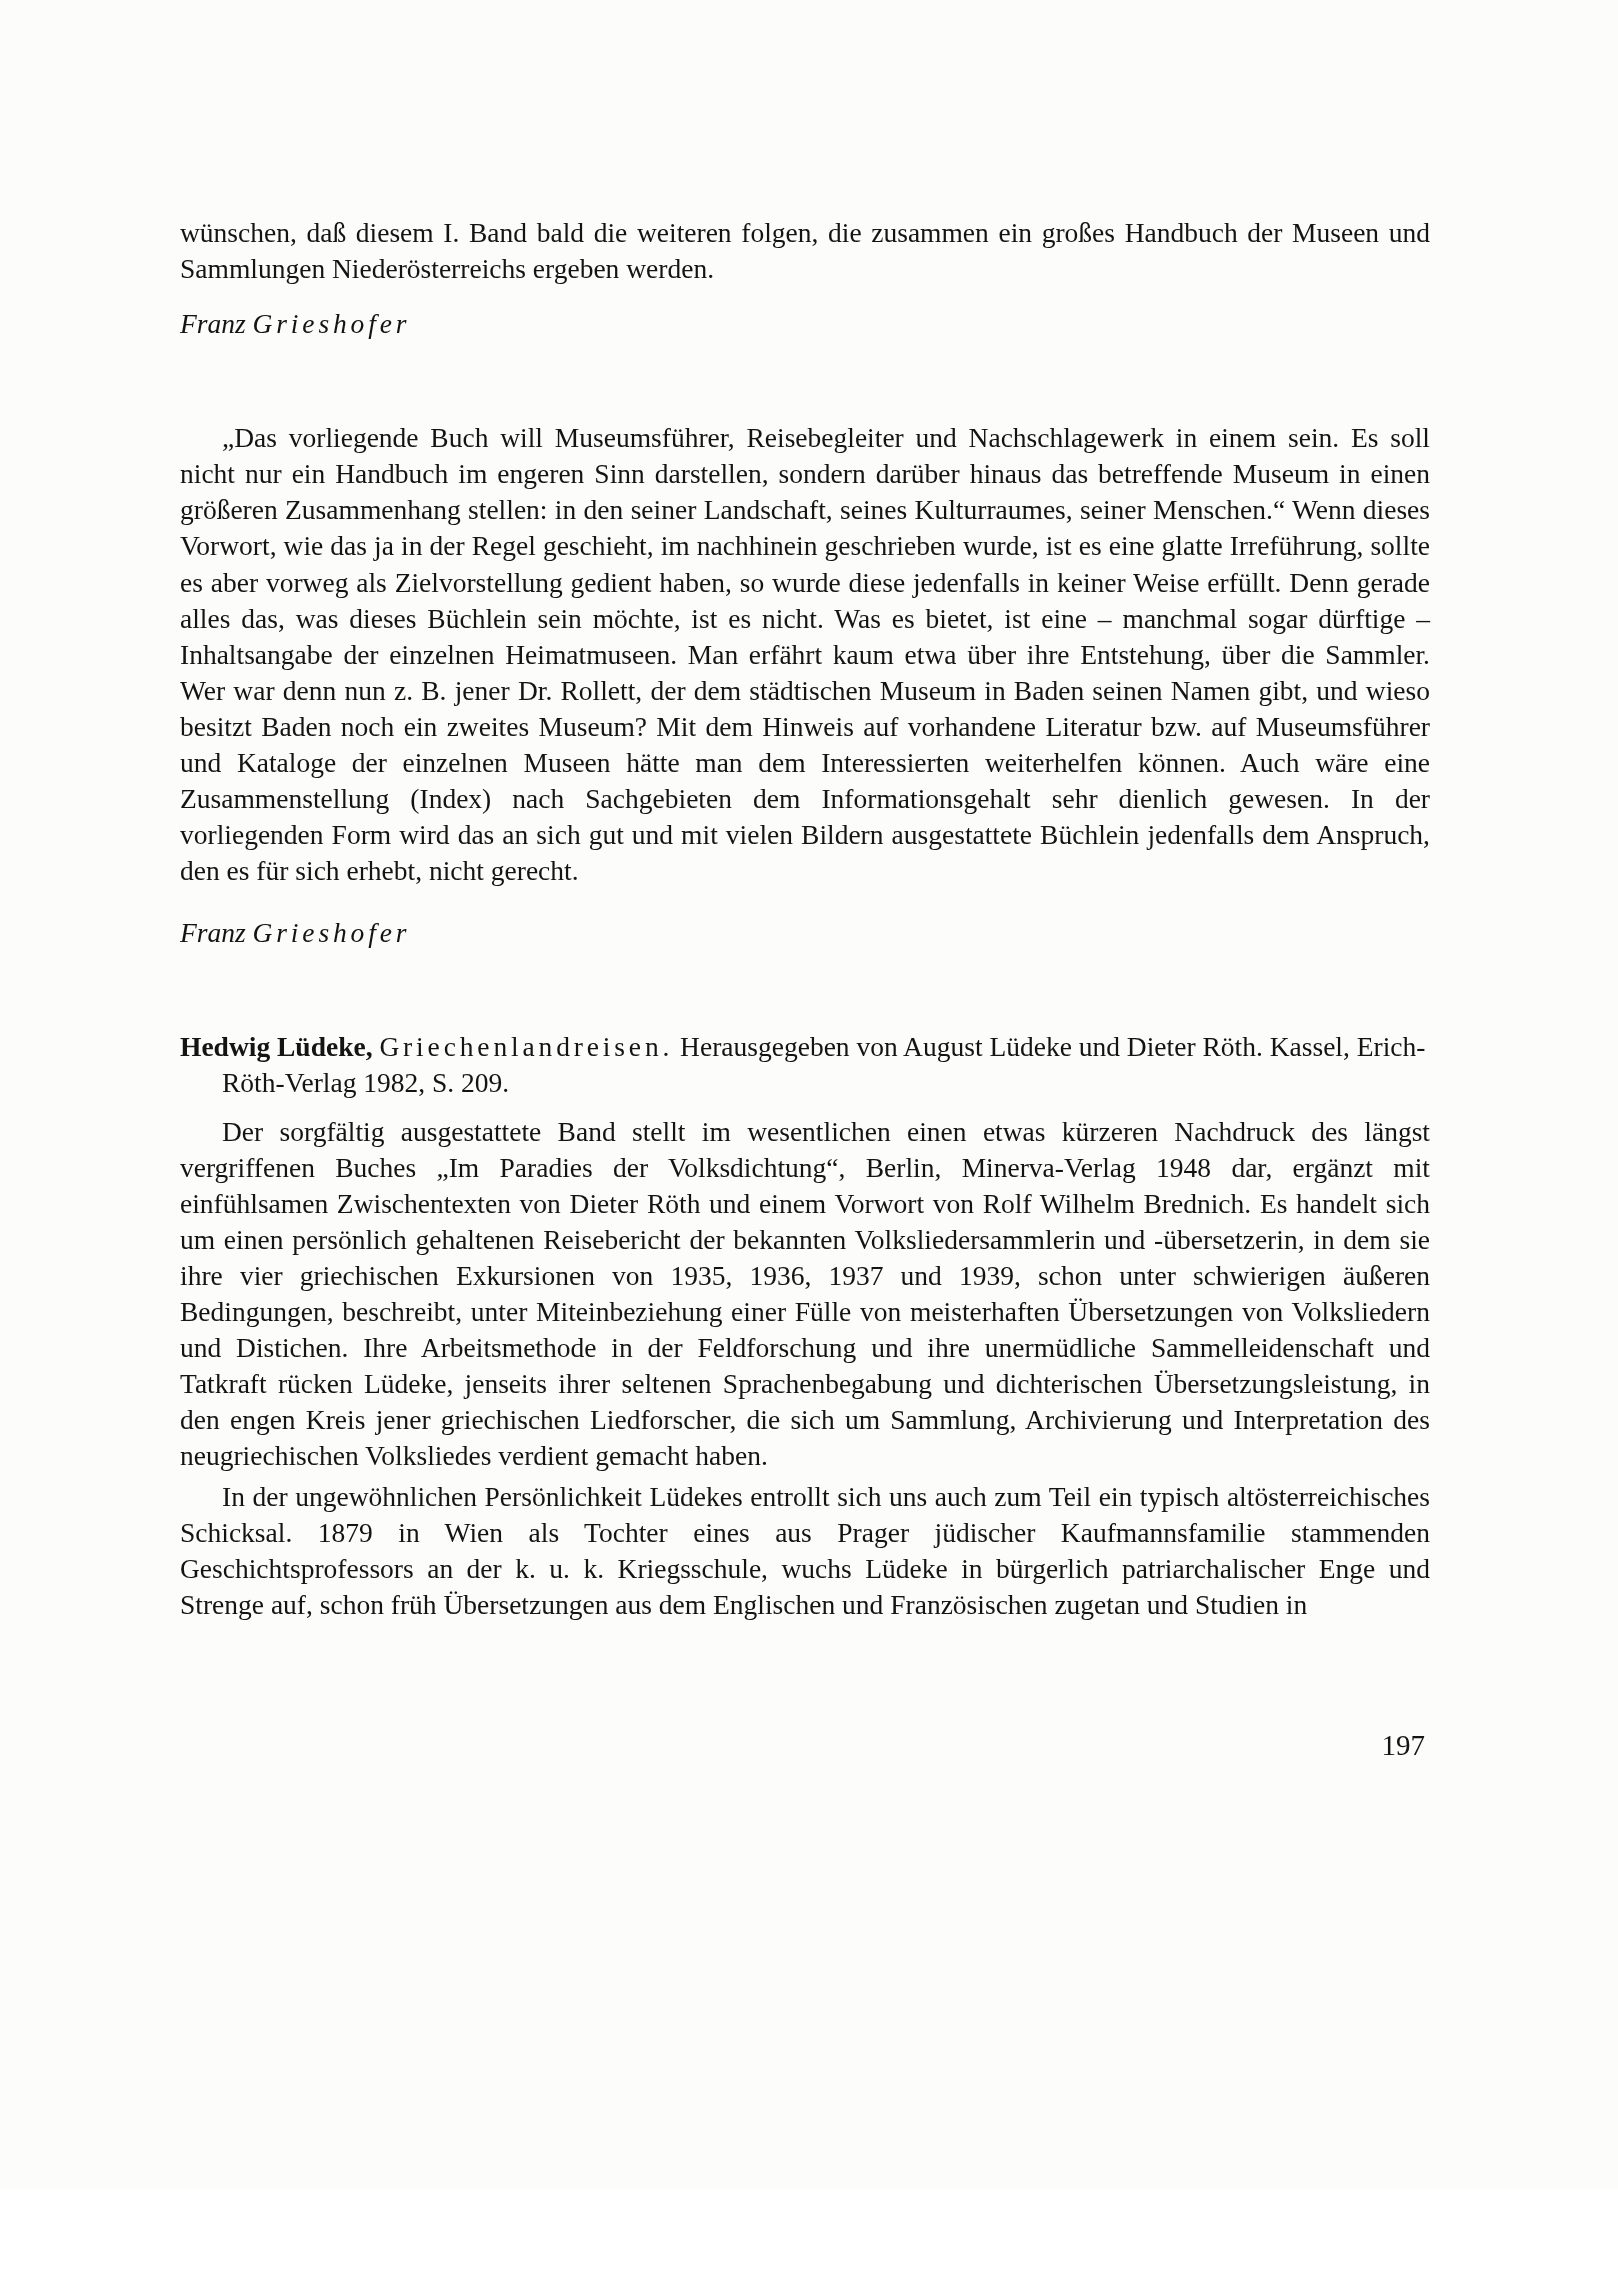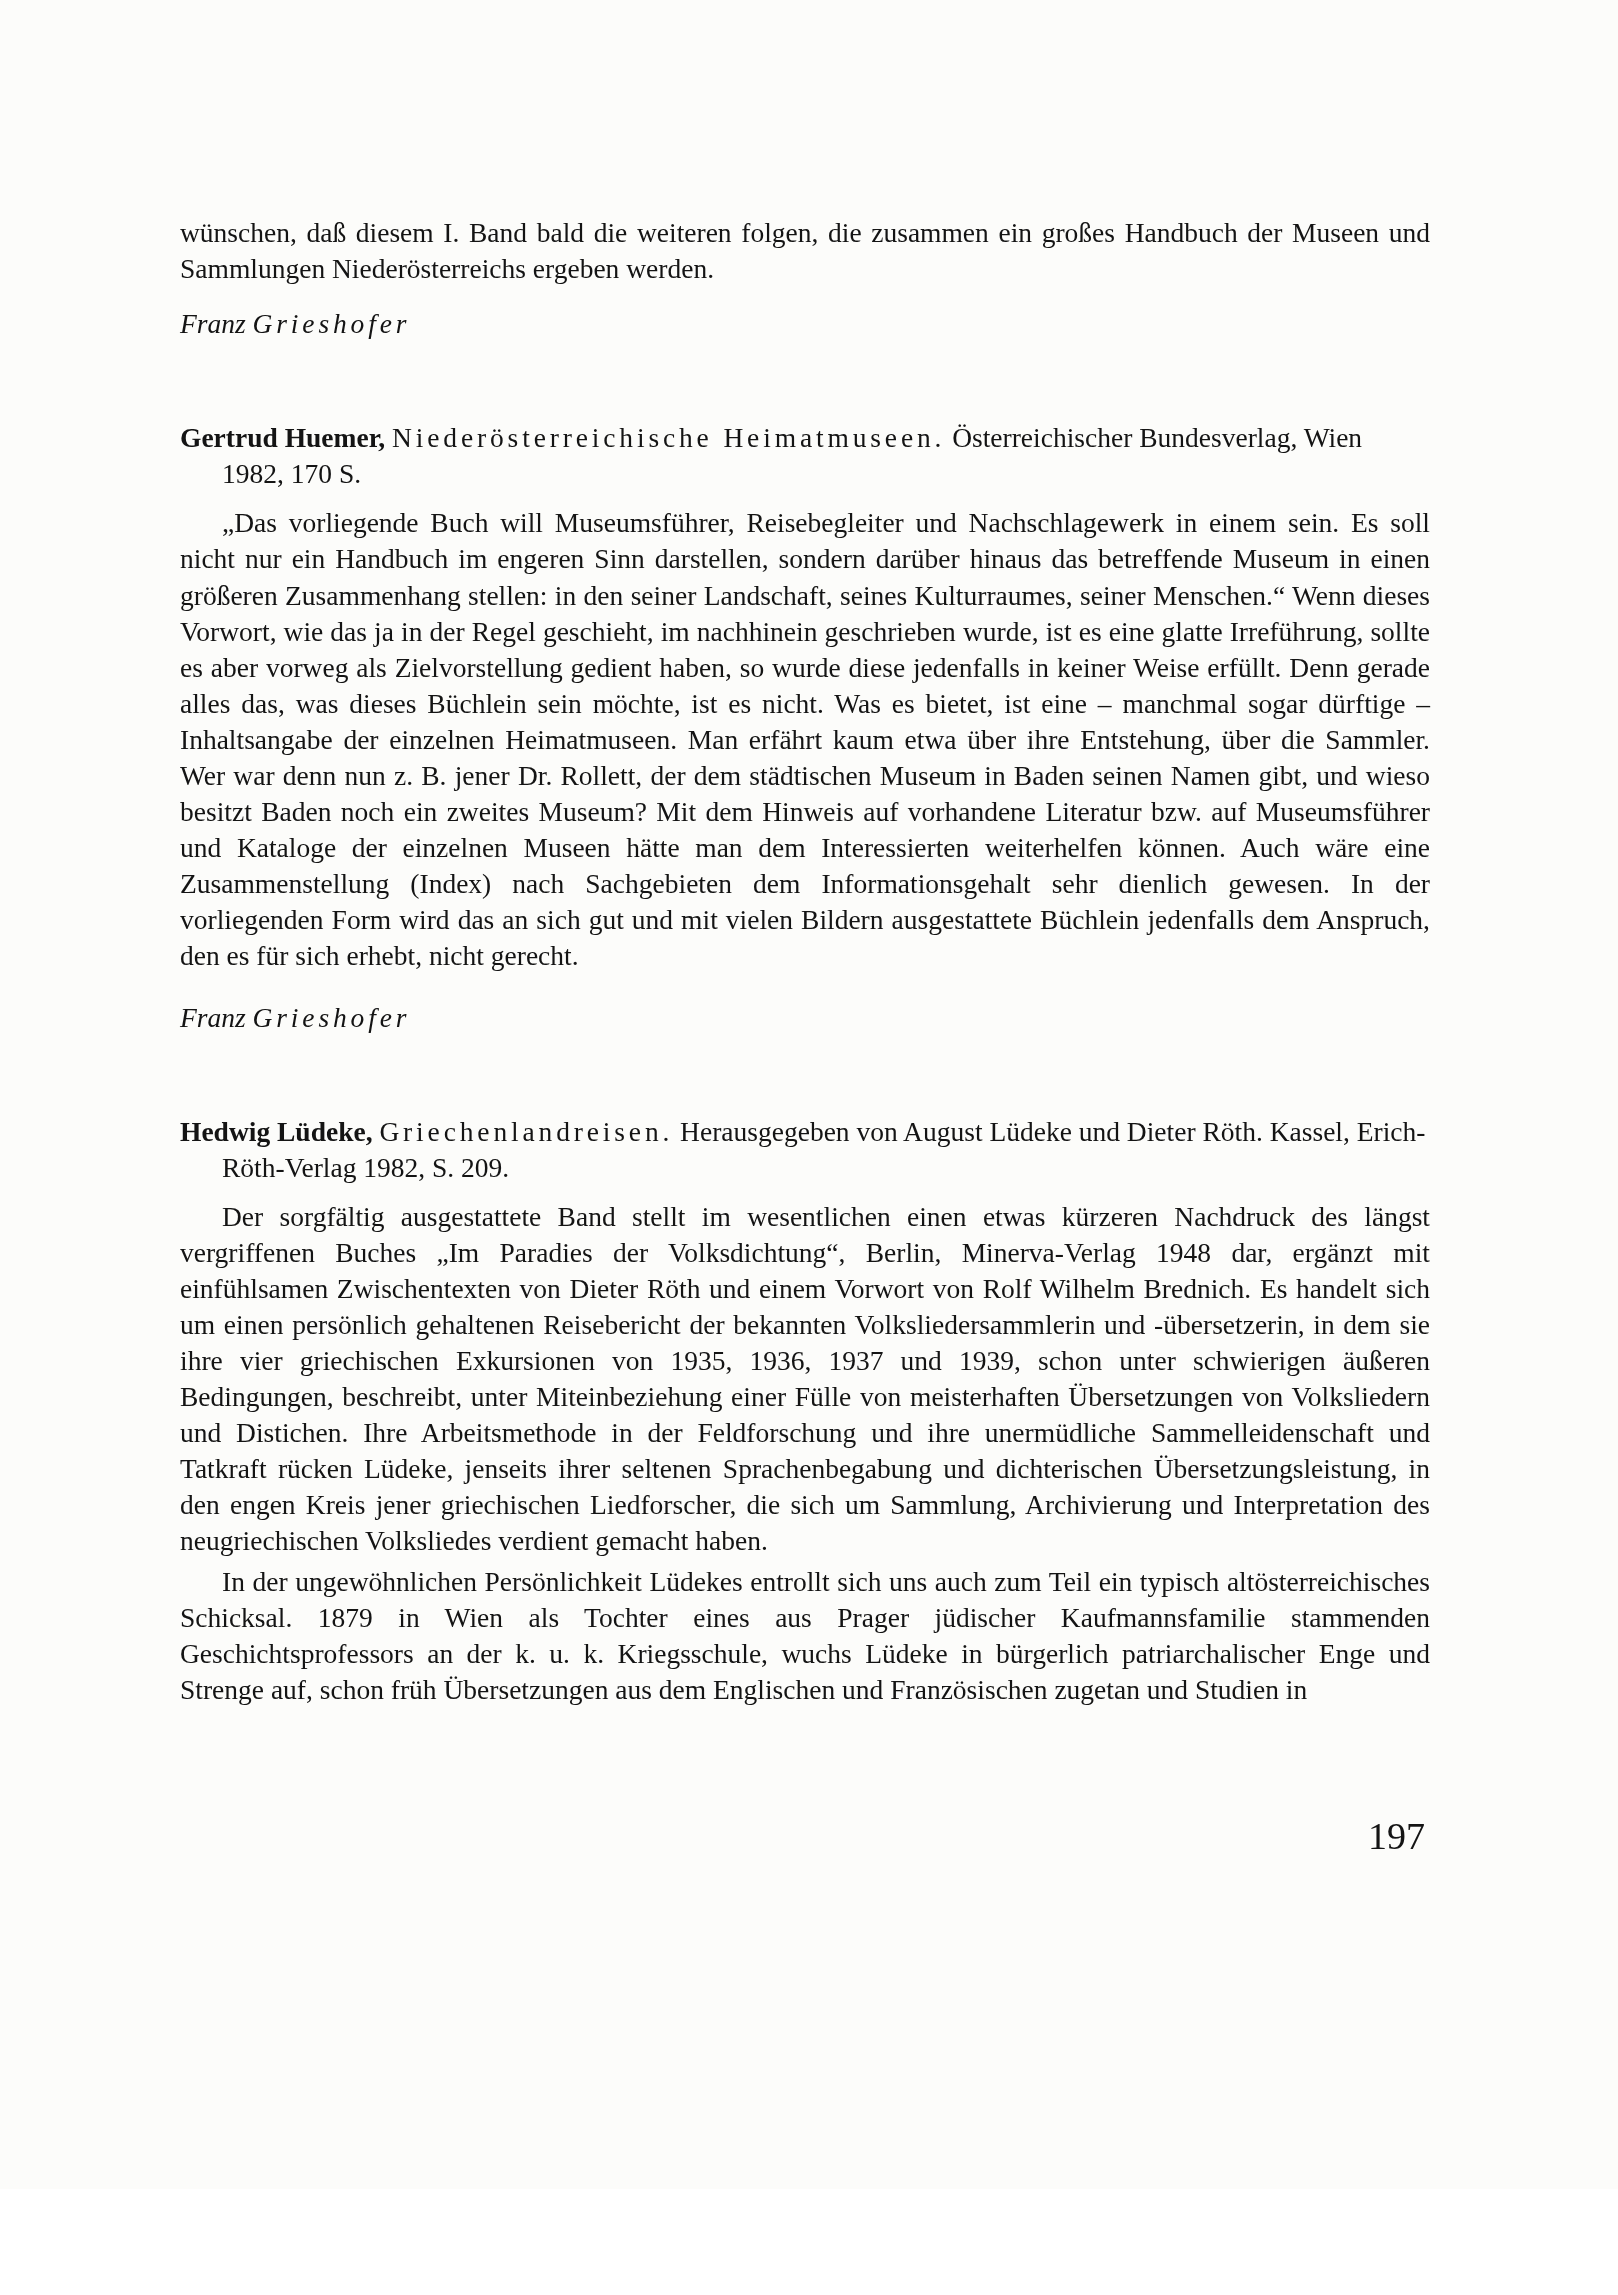--- a/index.html
+++ b/index.html
@@ -59,35 +59,34 @@
   .review-author {
     font-weight: bold;
   }
   .sig-gap {
     margin-top: 26px;
   }
   .page-number {
     text-align: right;
     margin-top: 104px;
     padding-right: 4.9px;
-    font-size: 38px;
+    font-size: 29px;
   }
 </style>
 </head>
 <body>
 
 <div class="page">
   <div class="content">
 
     <p class="body-par no-indent">wünschen, daß diesem I. Band bald die weiteren folgen, die zusammen ein großes Handbuch der Museen und Sammlungen Niederösterreichs ergeben werden.</p>
 
     <p class="signature"><span>Franz</span> <span class="sperr">Grieshofer</span></p>
 
     <section class="review-entry">
-      <h2 class="review-heading"><span class="review-author">Gertrud Huemer,</span> <span class="sperr">Niederösterreichische Heimatmuseen.</span> <span>Österreichischer Bundesverlag, Wien 1982, 170 S.</span></h2>
 
       <p class="body-par">„Das vorliegende Buch will Museumsführer, Reisebegleiter und Nachschlagewerk in einem sein. Es soll nicht nur ein Handbuch im engeren Sinn darstellen, sondern darüber hinaus das betreffende Museum in einen größeren Zusammenhang stellen: in den seiner Landschaft, seines Kulturraumes, seiner Menschen.“ Wenn dieses Vorwort, wie das ja in der Regel geschieht, im nachhinein geschrieben wurde, ist es eine glatte Irreführung, sollte es aber vorweg als Zielvorstellung gedient haben, so wurde diese jedenfalls in keiner Weise erfüllt. Denn gerade alles das, was dieses Büchlein sein möchte, ist es nicht. Was es bietet, ist eine – manchmal sogar dürftige – Inhaltsangabe der einzelnen Heimatmuseen. Man erfährt kaum etwa über ihre Entstehung, über die Sammler. Wer war denn nun z. B. jener Dr. Rollett, der dem städtischen Museum in Baden seinen Namen gibt, und wieso besitzt Baden noch ein zweites Museum? Mit dem Hinweis auf vorhandene Literatur bzw. auf Museumsführer und Kataloge der einzelnen Museen hätte man dem Interessierten weiterhelfen können. Auch wäre eine Zusammenstellung (Index) nach Sachgebieten dem Informationsgehalt sehr dienlich gewesen. In der vorliegenden Form wird das an sich gut und mit vielen Bildern ausgestattete Büchlein jedenfalls dem Anspruch, den es für sich erhebt, nicht gerecht.</p>
 
       <p class="signature sig-gap"><span>Franz</span> <span class="sperr">Grieshofer</span></p>
     </section>
 
     <section class="review-entry">
       <h2 class="review-heading"><span class="review-author">Hedwig Lüdeke,</span> <span class="sperr">Griechenlandreisen.</span> <span>Herausgegeben von August Lüdeke und Dieter Röth. Kassel, Erich- Röth-Verlag 1982, S. 209.</span></h2>
 
       <p class="body-par">Der sorgfältig ausgestattete Band stellt im wesentlichen einen etwas kürzeren Nachdruck des längst vergriffenen Buches „Im Paradies der Volksdichtung“, Berlin, Minerva-Verlag 1948 dar, ergänzt mit einfühlsamen Zwischentexten von Dieter Röth und einem Vorwort von Rolf Wilhelm Brednich. Es handelt sich um einen persönlich gehaltenen Reisebericht der bekannten Volksliedersammlerin und -übersetzerin, in dem sie ihre vier griechischen Exkursionen von 1935, 1936, 1937 und 1939, schon unter schwierigen äußeren Bedingungen, beschreibt, unter Miteinbeziehung einer Fülle von meisterhaften Übersetzungen von Volksliedern und Distichen. Ihre Arbeitsmethode in der Feldforschung und ihre unermüdliche Sammelleidenschaft und Tatkraft rücken Lüdeke, jenseits ihrer seltenen Sprachenbegabung und dichterischen Übersetzungsleistung, in den engen Kreis jener griechischen Liedforscher, die sich um Sammlung, Archivierung und Interpretation des neugriechischen Volksliedes verdient gemacht haben.</p>

